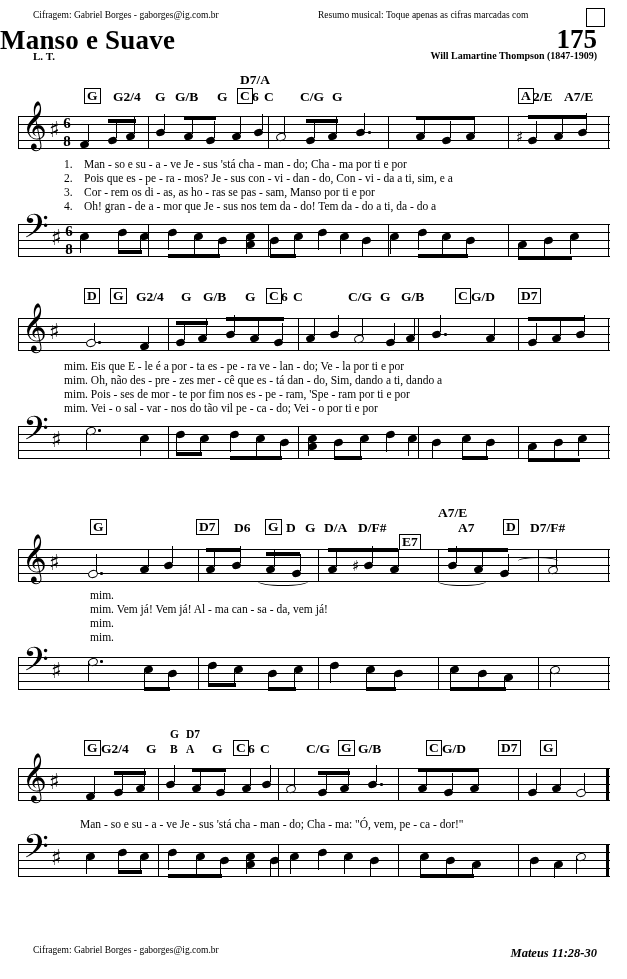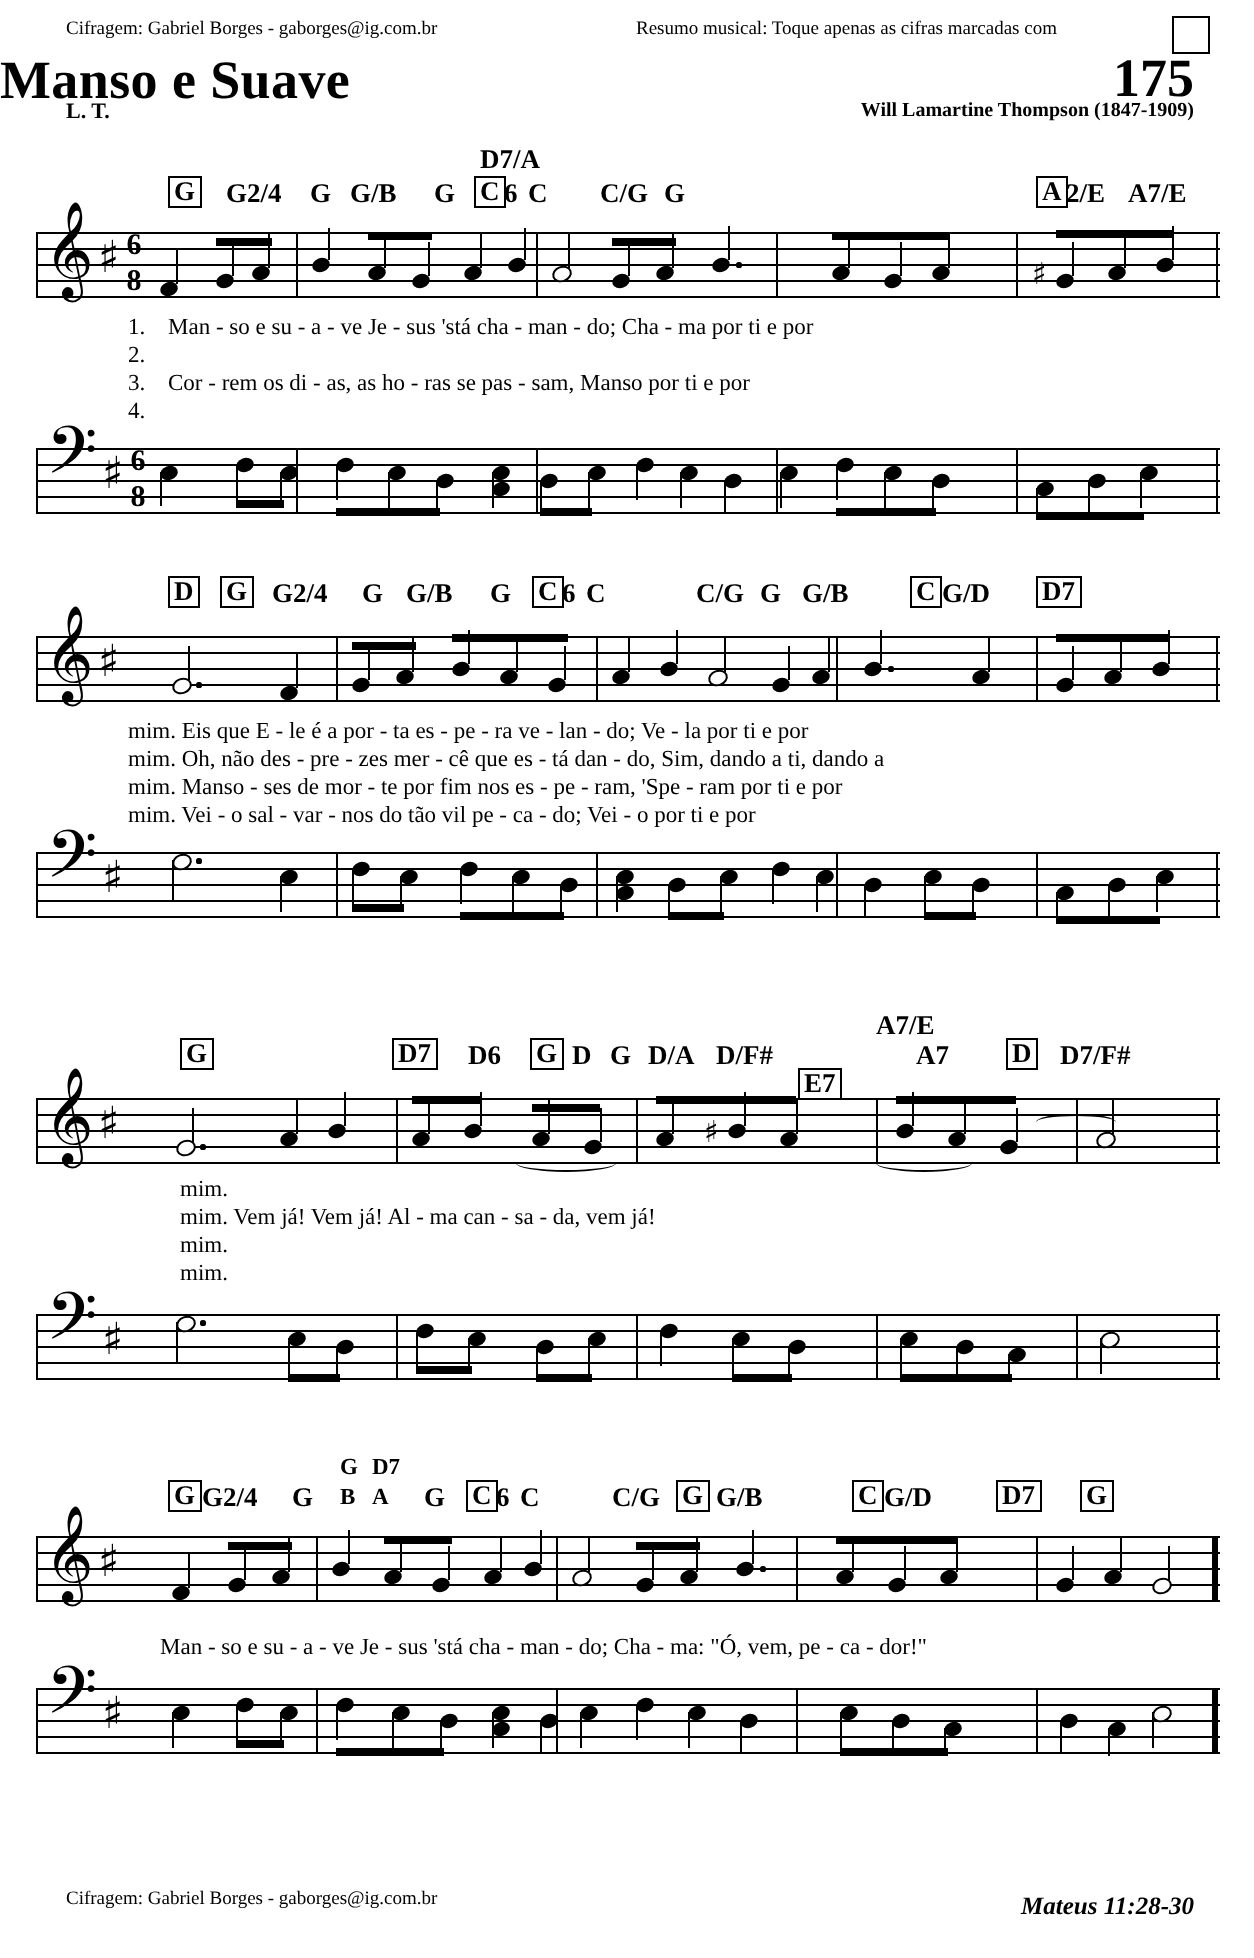--- a/index.html
+++ b/index.html
@@ -348,23 +348,25 @@
         <div class="stem" style="left:544px; top:9px; height:17px;"></div>
       <div class="note" style="left:560px; top:21px;"></div>
         <div class="stem" style="left:568px; top:5px; height:17px;"></div>
       <div class="beam" style="left:510px; top:7px; width:58px;"></div>
     </div>
 
     <div class="lyricblock" style="height:62px;">
       <div class="lyricnum" style="left:46px; top:4px;">1.</div>
       <div class="lyricline" style="left:66px; top:4px;">Man - so e  su - a - ve   Je - sus 'stá cha - man - do;  Cha - ma por  ti  e  por</div>
       <div class="lyricnum" style="left:46px; top:18px;">2.</div>
+      <div class="lyricline" style="left:66px; top:18px;">Pois que es - pe - ra - mos? Je - sus con - vi - dan - do,  Con - vi - da a  ti, sim, e a</div>
       <div class="lyricnum" style="left:46px; top:32px;">3.</div>
       <div class="lyricline" style="left:66px; top:32px;">Cor - rem os  di - as, as  ho - ras se  pas - sam, Manso por  ti  e  por</div>
       <div class="lyricnum" style="left:46px; top:46px;">4.</div>
+      <div class="lyricline" style="left:66px; top:46px;">Oh!   gran - de a - mor que  Je - sus nos tem  da - do! Tem da - do a  ti,  da - do a</div>
     </div>
 
     <div class="staff" style="height:46px;">
       <div class="line" style="top:8px;"></div>
       <div class="line" style="top:16px;"></div>
       <div class="line" style="top:24px;"></div>
       <div class="line" style="top:32px;"></div>
       <div class="line" style="top:40px;"></div>
       <div class="barline" style="left:0px; top:8px; height:33px;"></div>
       <div class="barline" style="left:130px; top:8px; height:33px;"></div>
@@ -493,21 +495,21 @@
       <div class="note" style="left:534px; top:25px;"></div>
         <div class="stem" style="left:542px; top:9px; height:17px;"></div>
       <div class="note" style="left:558px; top:21px;"></div>
         <div class="stem" style="left:566px; top:5px; height:17px;"></div>
       <div class="beam" style="left:510px; top:7px; width:56px;"></div>
     </div>
 
     <div class="lyricblock" style="height:62px;">
       <div class="lyricline" style="left:46px; top:4px;">mim.  Eis que E - le  é a por - ta   es - pe - ra   ve - lan - do;    Ve - la  por  ti  e  por</div>
       <div class="lyricline" style="left:46px; top:18px;">mim.  Oh,   não des - pre - zes mer - cê que es - tá dan - do,   Sim, dando a ti,  dando a</div>
-      <div class="lyricline" style="left:46px; top:32px;">mim. Manso - ses  de  mor - te  por  fim  nos  es - pe - ram, 'Spe - ram por  ti  e   por</div>
+      <div class="lyricline" style="left:46px; top:32px;">mim. Pois - ses  de  mor - te  por  fim  nos  es - pe - ram, 'Spe - ram por  ti  e   por</div>
       <div class="lyricline" style="left:46px; top:46px;">mim. Vei - o   sal - var - nos do tão  vil  pe - ca - do;    Vei - o  por  ti  e   por</div>
     </div>
 
     <div class="staff" style="height:46px;">
       <div class="line" style="top:8px;"></div>
       <div class="line" style="top:16px;"></div>
       <div class="line" style="top:24px;"></div>
       <div class="line" style="top:32px;"></div>
       <div class="line" style="top:40px;"></div>
       <div class="barline" style="left:0px; top:8px; height:33px;"></div>

